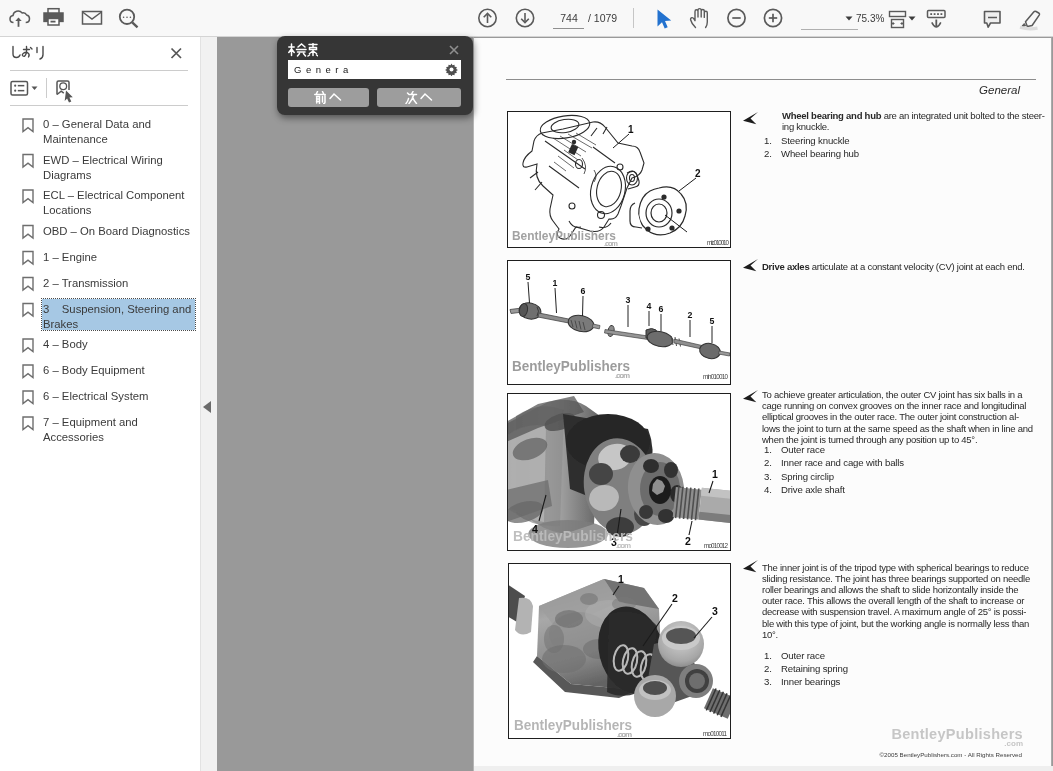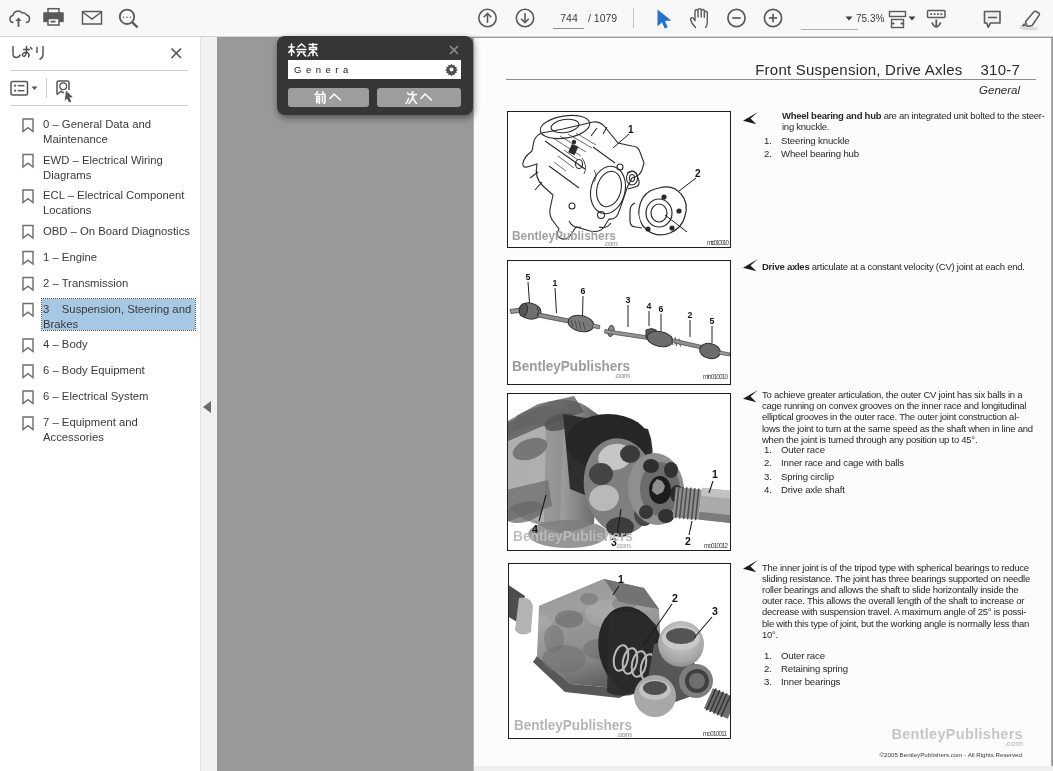--- a/index.html
+++ b/index.html
@@ -35,21 +35,20 @@
 #sinput { position:absolute; left:11px; top:24px; width:173px; height:19px; background:#ffffff; }
 .sbtn { position:absolute; top:52px; height:19px; background:#9d9d9d; border-radius:3px; }
 </style>
 </head>
 <body>
 <div id="root">
 
 <div id="pane"></div>
 <div id="page">
 
-  <div style="position:absolute; right:31px; top:23px; font-size:15px; color:#2a2a2a; letter-spacing:0.22px;">Front Suspension, Drive Axles<span style="display:inline-block;width:18px;"></span>310-7</div>
   <div style="position:absolute; left:32px; top:41px; width:530px; border-top:1.2px solid #8d8d8d;"></div>
   <div style="position:absolute; right:31px; top:46px; font-size:11.5px; font-style:italic; color:#2a2a2a;">General</div>
 
   <svg width="16" height="13" viewBox="0 0 16 13" style="position:absolute; left:269px; top:74px;">
         <path d="M15,0 L0,8.7 L13.3,12.2 L7.5,6.6 Z" fill="#1c1c1c"></path>
       </svg>
   <svg width="16" height="13" viewBox="0 0 16 13" style="position:absolute; left:269px; top:221px;">
         <path d="M15,0 L0,8.7 L13.3,12.2 L7.5,6.6 Z" fill="#1c1c1c"></path>
       </svg>
   <svg width="16" height="13" viewBox="0 0 16 13" style="position:absolute; left:269px; top:352px;">

